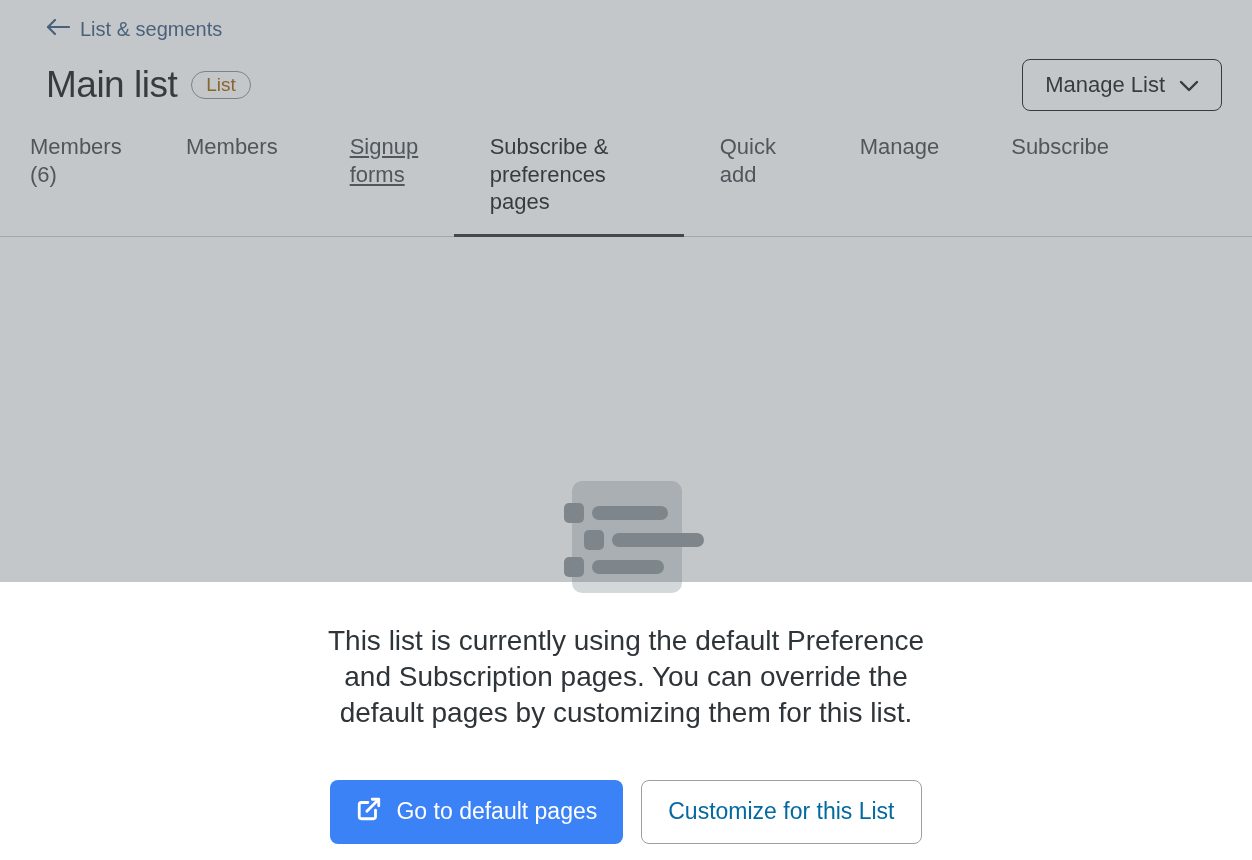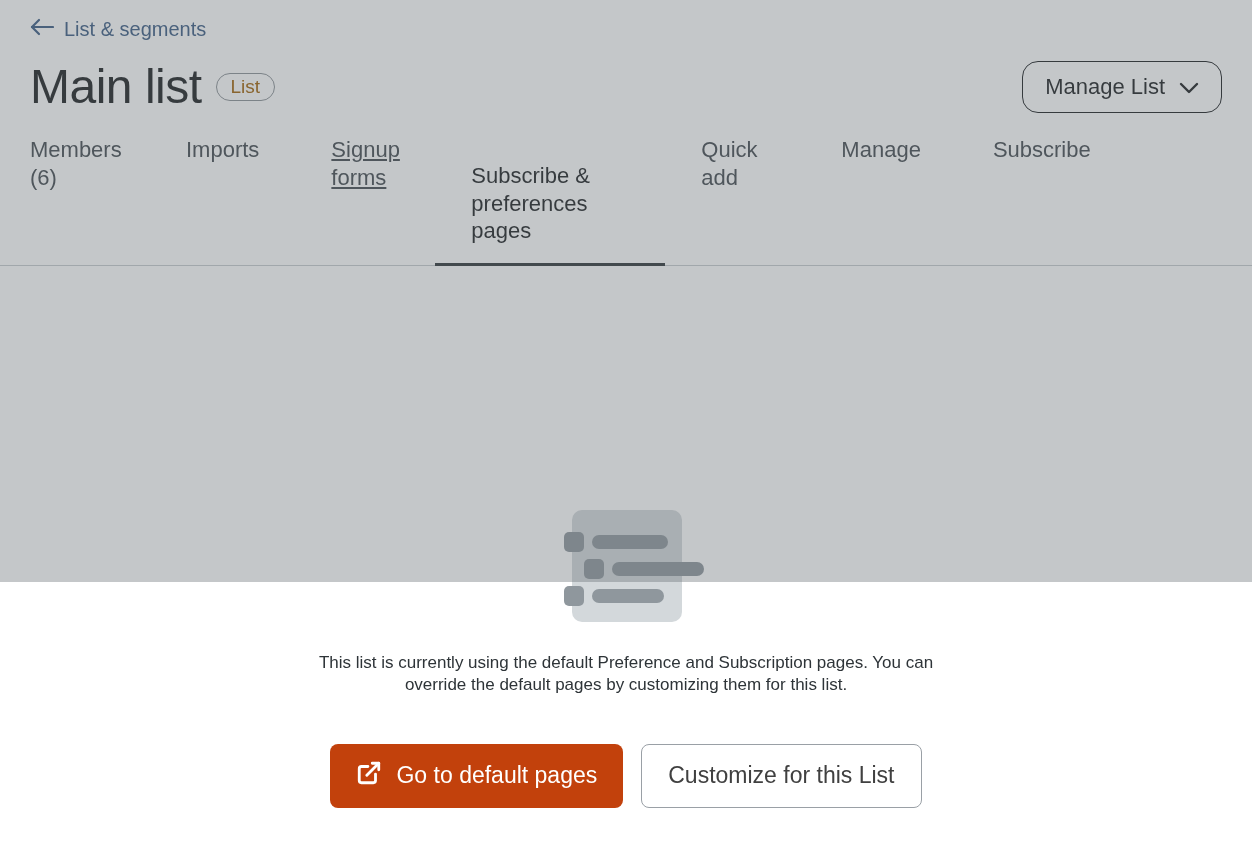--- a/index.html
+++ b/index.html
@@ -13,21 +13,21 @@
   }
   .dim-overlay {
     position: absolute;
     top: 0; left: 0; right: 0;
     height: 582px;
     background: rgba(100,108,114,0.38);
     pointer-events: none;
     z-index: 50;
   }
   .header {
-    padding: 18px 30px 0 30px;
+    padding: 18px 30px 0 46px;
     position: relative;
   }
   .breadcrumb {
     display: inline-flex;
     align-items: center;
     gap: 10px;
     color: #3a5b84;
     font-size: 20px;
     cursor: pointer;
   }
@@ -38,38 +38,38 @@
     justify-content: space-between;
     margin-top: 18px;
     padding-right: 0;
   }
   .title-left {
     display: flex;
     align-items: center;
     gap: 14px;
   }
   .title-left h1 {
-    font-size: 48px;
+    font-size: 37px;
     font-weight: 500;
     color: #1a1d20;
     letter-spacing: -0.5px;
   }
   .badge {
     border: 1.5px solid #8b9196;
     border-radius: 14px;
     padding: 2px 14px;
     font-size: 19px;
     color: #a16207;
   }
   .manage-btn {
     display: flex;
     align-items: center;
     gap: 14px;
     border: 1.5px solid #1a1d20;
-    border-radius: 16px;
+    border-radius: 8px;
     padding: 12px 22px;
     font-size: 22px;
     color: #1a1d20;
     background: transparent;
     cursor: pointer;
   }
   .manage-btn svg { width: 20px; height: 12px; }
   .tabs {
     display: flex;
     align-items: flex-start;
@@ -88,21 +88,21 @@
   }
   .tab:first-child { padding-left: 30px; }
   .tab.active {
     color: #1a1d20;
     font-weight: 500;
     border-bottom: 3px solid #2e3438;
     margin-bottom: -1px;
   }
   .tab-members { max-width: 150px; }
   .tab-signup  { max-width: 140px; text-decoration: underline; }
-  .tab-sub     { max-width: 230px; margin-top: 26px; }
+  .tab-sub     { max-width: 230px; }
   .tab-quick   { max-width: 140px; }
   .tab-growth  { max-width: 140px; }
 
   .content {
     text-align: center;
     padding-top: 240px;
   }
   .empty-illus {
     display: inline-block;
     width: 120px; height: 120px;
@@ -132,49 +132,49 @@
     background: #8f979d;
     border-radius: 7px;
   }
   .r1 { top: 26px; left: -2px; } .r1 .bar { width: 76px; }
   .r2 { top: 53px; left: 18px; } .r2 .bar { width: 92px; }
   .r3 { top: 80px; left: -2px; } .r3 .bar { width: 72px; }
 
   .message {
     max-width: 640px;
     margin: 22px auto 0;
-    font-size: 17px;
+    font-size: 28px;
     line-height: 1.3;
     color: #2e3438;
   }
   .actions {
     display: flex;
     justify-content: center;
     gap: 18px;
     margin-top: 48px;
   }
   .btn {
     display: inline-flex;
     align-items: center;
     gap: 14px;
     font-size: 23px;
     padding: 16px 26px;
     border-radius: 8px;
     cursor: pointer;
     font-weight: 500;
   }
   .btn.primary {
-    background: #c2410c;
+    background: #3b82f6;
     color: #fff;
     border: none;
   }
   .btn.primary svg { width: 26px; height: 26px; }
   .btn.secondary {
     background: #fff;
-    color: #404040;
+    color: #0369a1;
     border: 1.5px solid #9aa0a6;
   }
 </style>
 </head>
 <body>
 
 <div class="header">
   <div class="breadcrumb">
     <span>
       <svg viewBox="0 0 24 18" fill="none" stroke="#3a5b84" stroke-width="2.2" stroke-linecap="round" stroke-linejoin="round">
@@ -196,21 +196,21 @@
         <svg viewBox="0 0 20 12" fill="none" stroke="#1a1d20" stroke-width="2.4" stroke-linecap="round" stroke-linejoin="round">
           <polyline points="2,2 10,10 18,2"></polyline>
         </svg>
       </span>
     </button>
   </div>
 </div>
 
 <div class="tabs">
   <div class="tab tab-members">Members (6)</div>
-  <div class="tab">Imports</div>
+  <div class="tab">Members</div>
   <div class="tab tab-signup">Signup forms</div>
   <div class="tab tab-sub active">Subscribe &amp; preferences pages</div>
   <div class="tab tab-quick">Quick add</div>
   <div class="tab">Manage</div>
   <div class="tab">Subscribe</div>
 </div>
 
 <div class="content">
   <div class="empty-illus">
     <div class="illus-card"></div>

